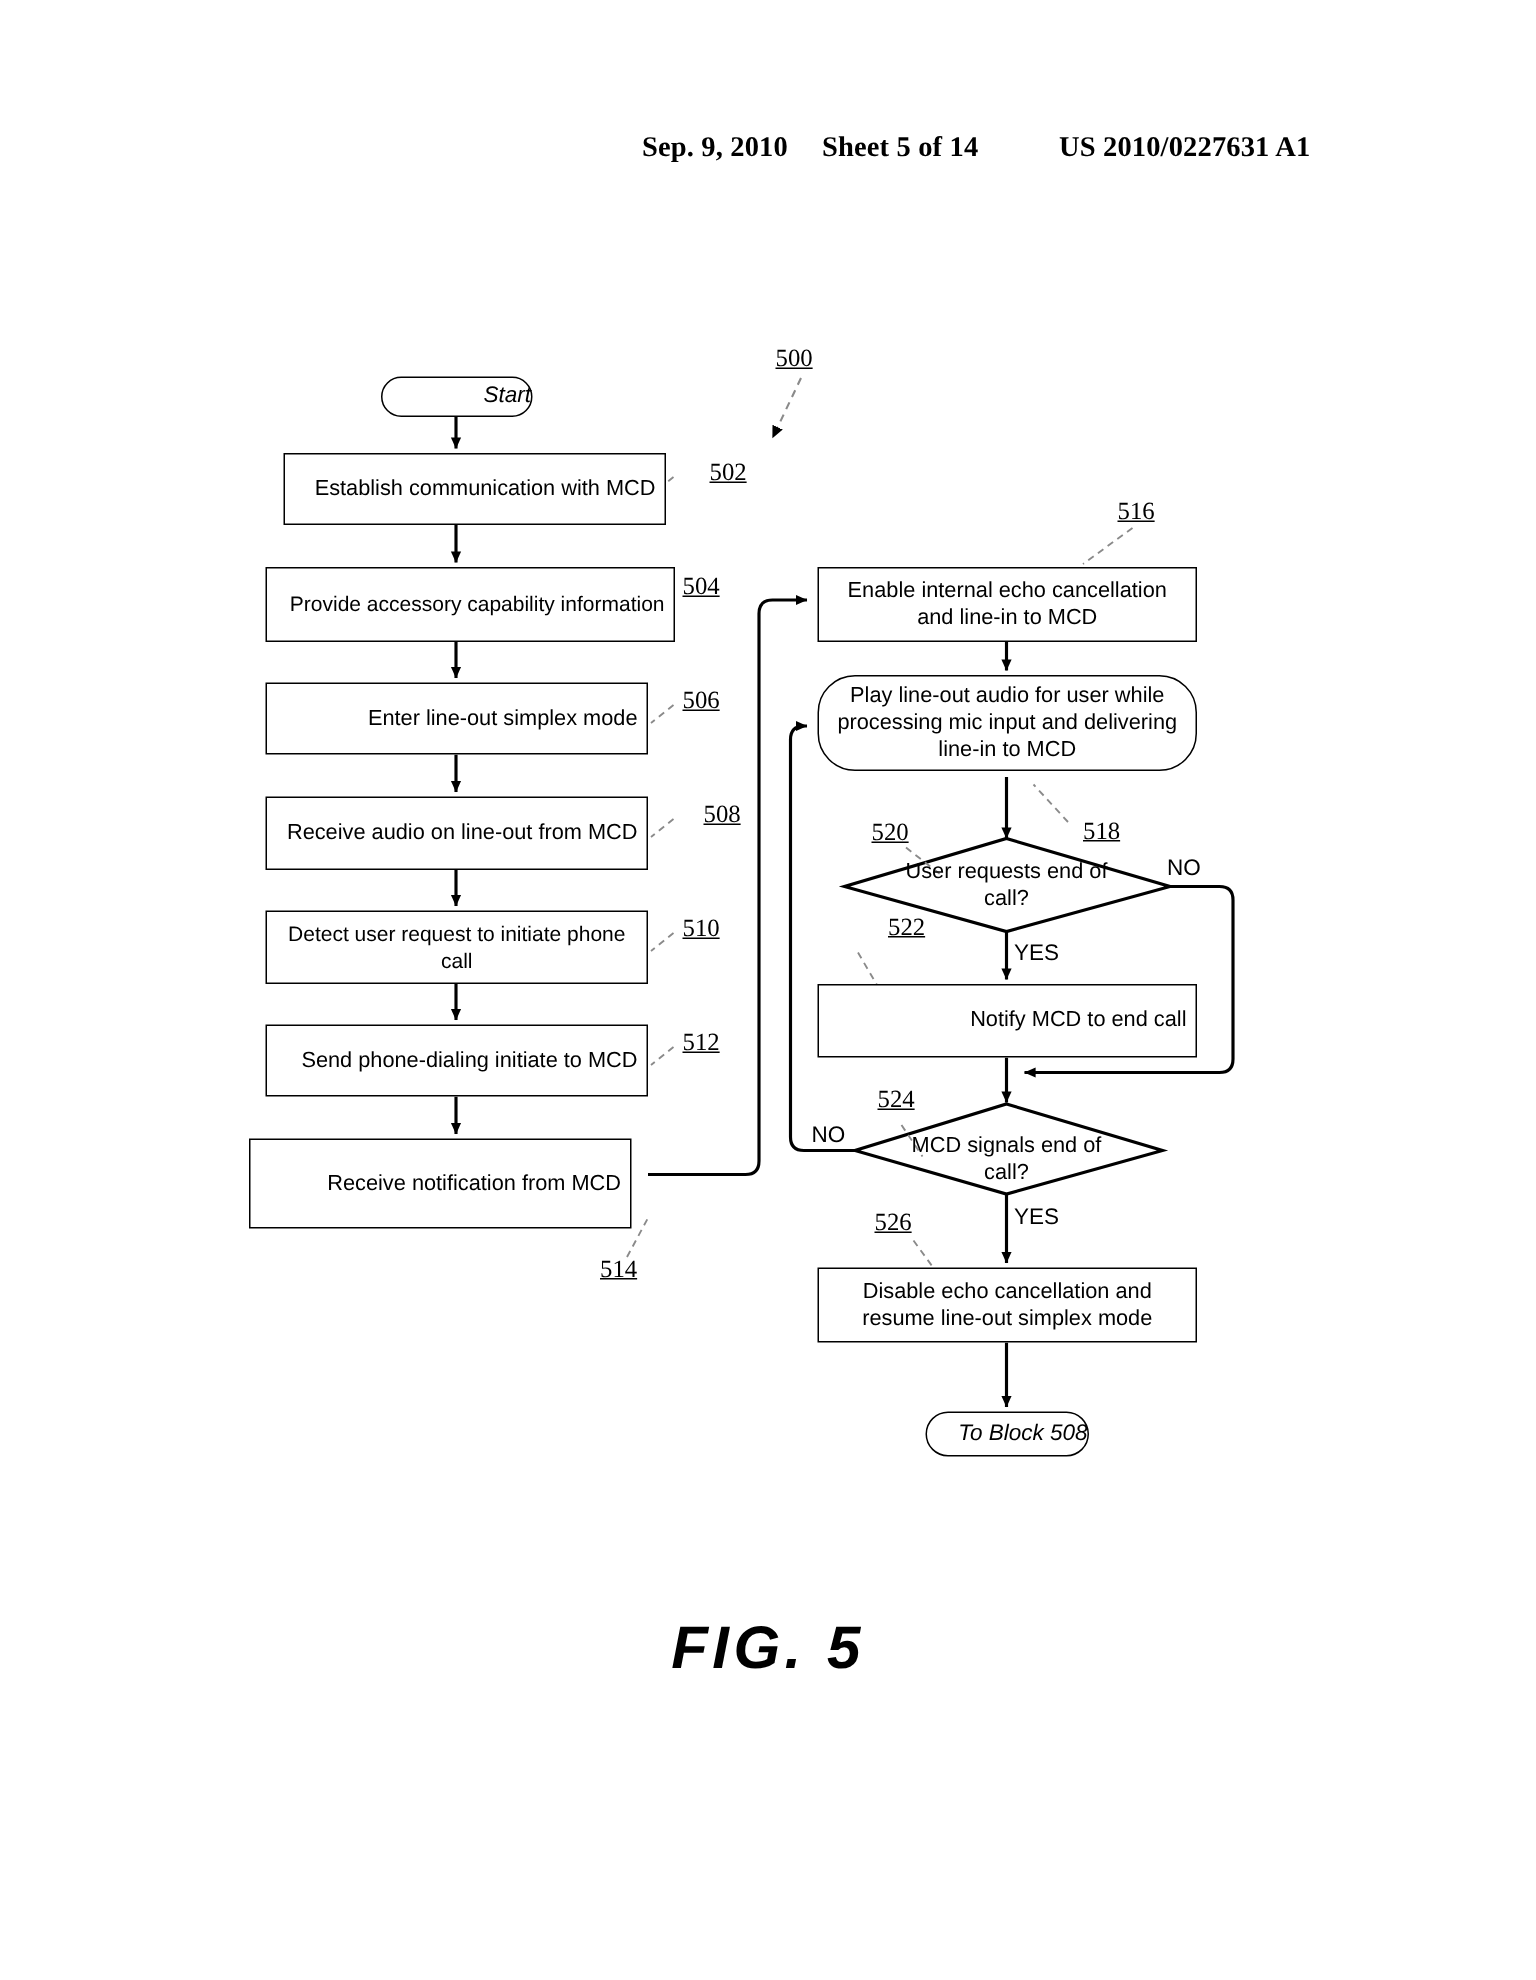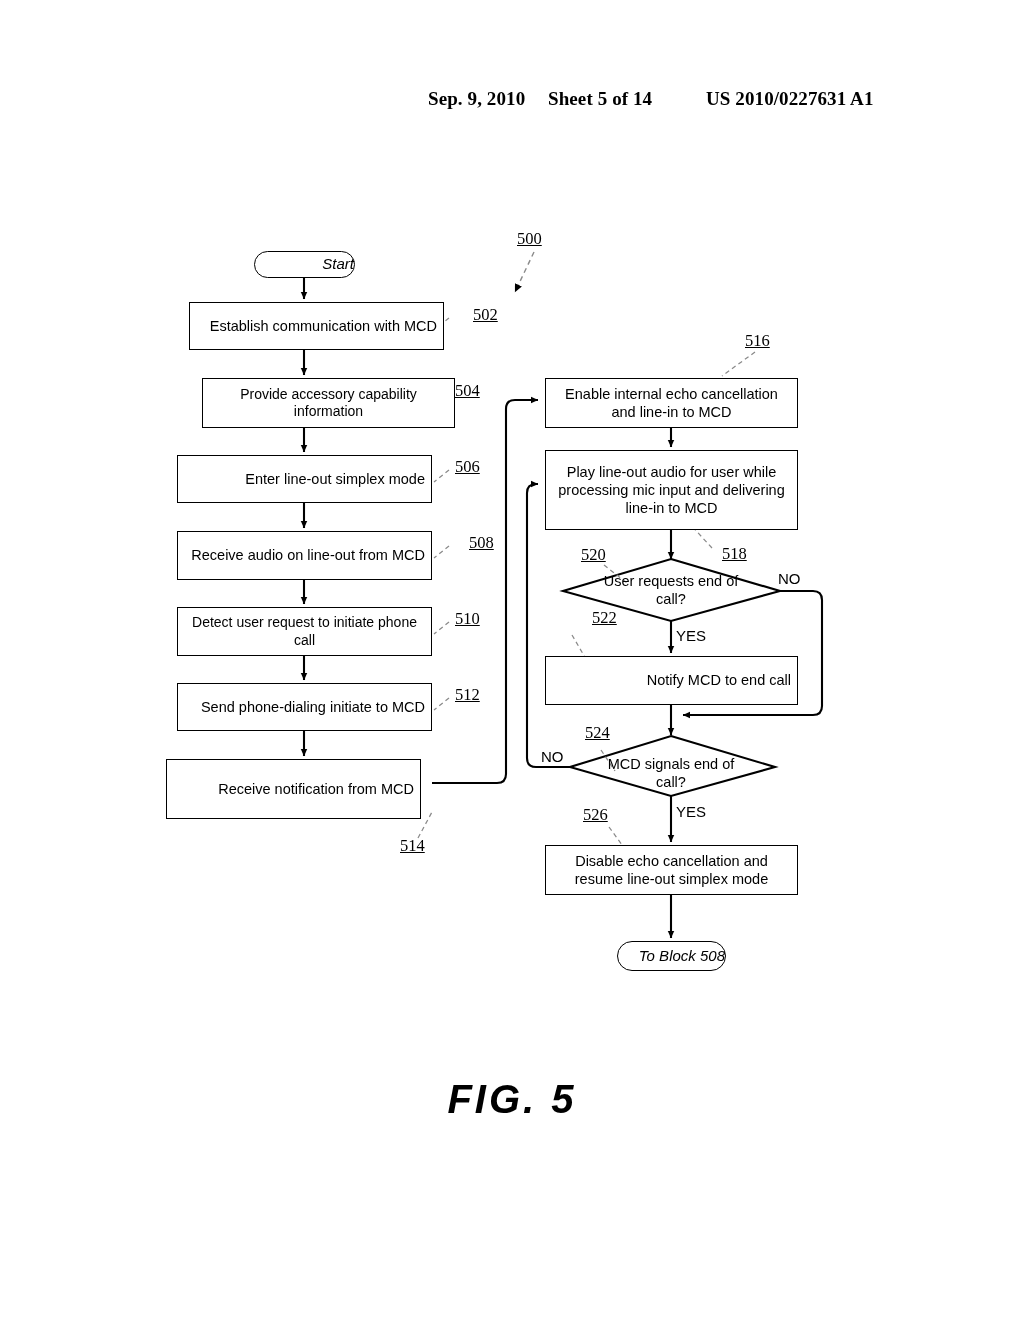--- a/index.html
+++ b/index.html
@@ -191,21 +191,21 @@
 
   <div class="node terminal" style="left:254px; top:251px; width:101px; height:27px;">
     <span>Start</span>
   </div>
 
   <div class="node proc" style="left:189px; top:302px; width:255px; height:48px;">
     <span>Establish communication with MCD</span>
   </div>
   <div class="ref" style="left:430px; top:305px;margin-left:43px;">502</div>
 
-  <div class="node proc" style="left:177px; top:378px; width:253px; height:50px; font-size:14px;margin-left:25px;">
+  <div class="node proc" style="left:177px; top:378px; width:273px; height:50px; font-size:14px;">
     <span>Provide accessory capability information</span>
   </div>
   <div class="ref" style="left:455px; top:381px;">504</div>
 
   <div class="node proc" style="left:177px; top:455px; width:255px; height:48px;">
     <span>Enter line-out simplex mode</span>
   </div>
   <div class="ref" style="left:455px; top:457px;">506</div>
 
   <div class="node proc" style="left:177px; top:531px; width:255px; height:49px;">
@@ -226,21 +226,21 @@
   <div class="node proc" style="left:166px; top:759px; width:255px; height:60px;">
     <span>Receive notification from MCD</span>
   </div>
   <div class="ref" style="left:400px; top:836px;">514</div>
 
   <div class="node proc" style="left:545px; top:378px; width:253px; height:50px;">
     <span>Enable internal echo cancellation and line-in to MCD</span>
   </div>
   <div class="ref" style="left:745px; top:331px;">516</div>
 
-  <div class="node proc" style="left:545px; top:450px; width:253px; height:80px;">
+  <div class="node proc" style="left:545px; top:450px; width:253px; height:64px;border-radius:25px;">
     <span>Play line-out audio for user while processing mic input and delivering line-in to MCD</span>
   </div>
   <div class="ref" style="left:722px; top:544px;">518</div>
 
   <div class="decision" style="left:596px; top:566px; width:150px; height:48px;">
     <span>User requests end of call?</span>
   </div>
   <div class="ref" style="left:581px; top:545px;">520</div>
   <div class="branch-label" style="left:778px; top:570px;">NO</div>
   <div class="branch-label" style="left:676px; top:627px;">YES</div>

